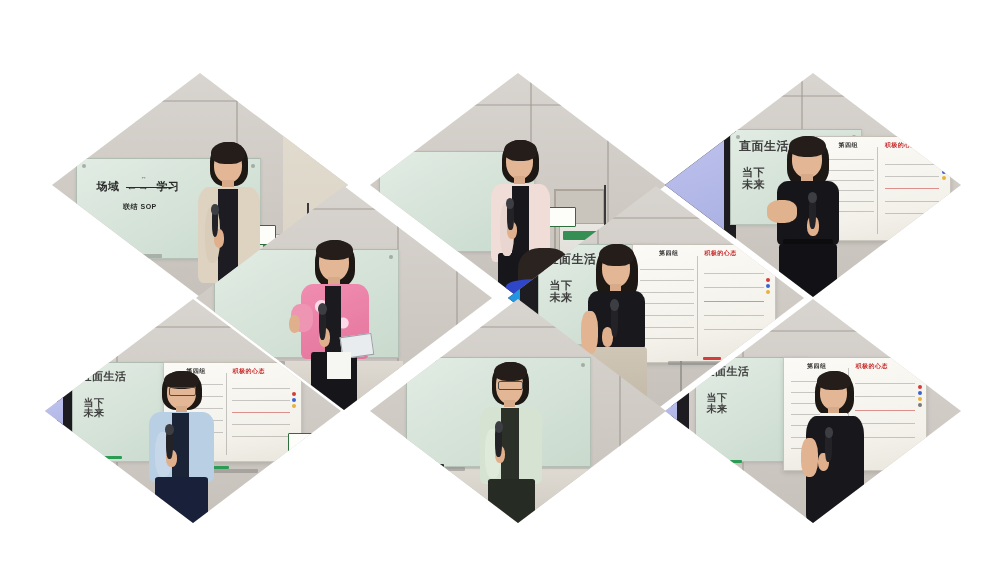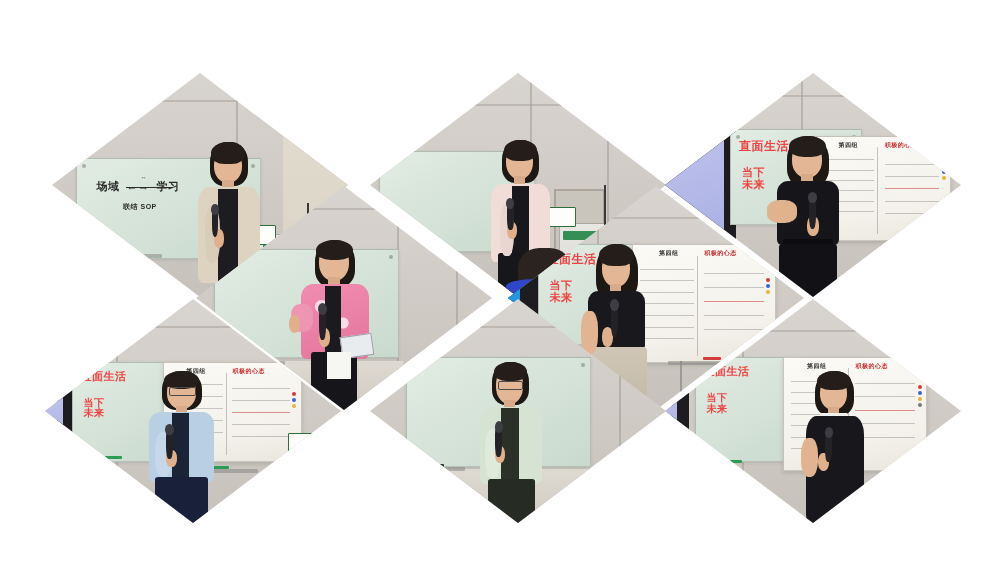--- a/index.html
+++ b/index.html
@@ -179,21 +179,21 @@
     position: absolute;
     color: #2a5fa8;
     font-weight: bold;
     line-height: 1.05;
     letter-spacing: 0.5px;
     white-space: pre;
     pointer-events: none;
   }
   .ink.dark  { color: #2b2b2b; }
   .ink.red   { color: #c62b2b; }
-  .ink.blue  { color: #ef4444; text-align: right; }
+  .ink.blue  { color: #404040; text-align: right; }
   .ruleline {
     position: absolute;
     height: 1px;
     background: rgba(110,110,110,0.35);
   }
   .dotrow { position: absolute; display: flex; gap: 2px; }
   .dot { width: 4px; height: 4px; border-radius: 50%; }
 </style>
 </head>
 <body>

